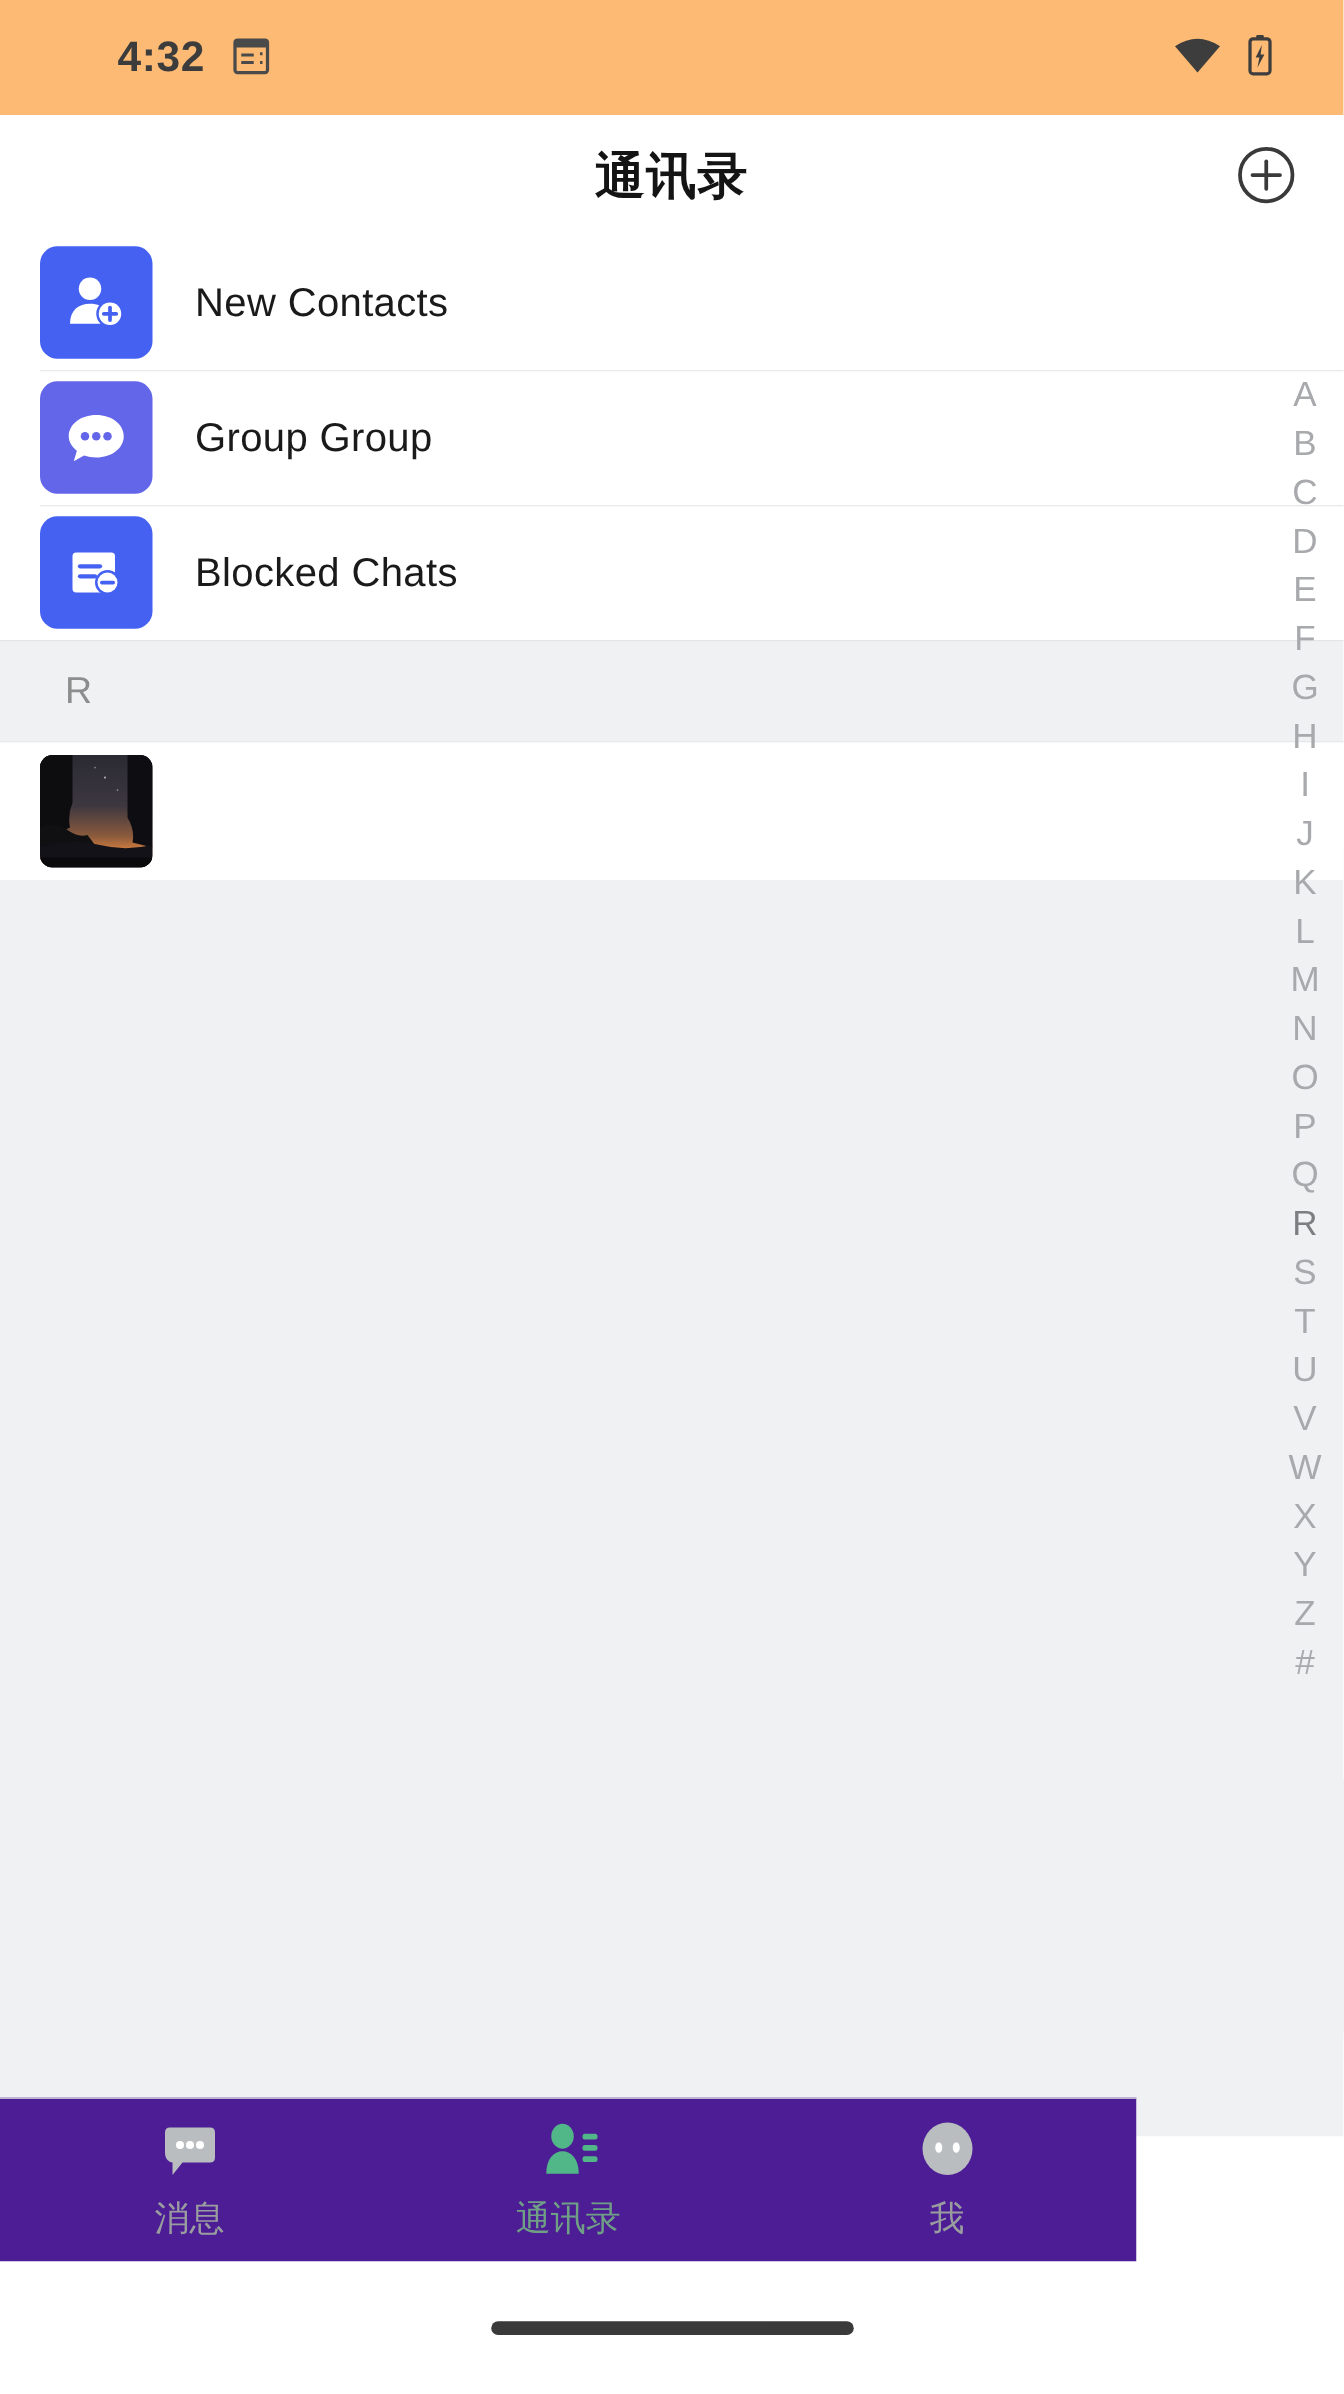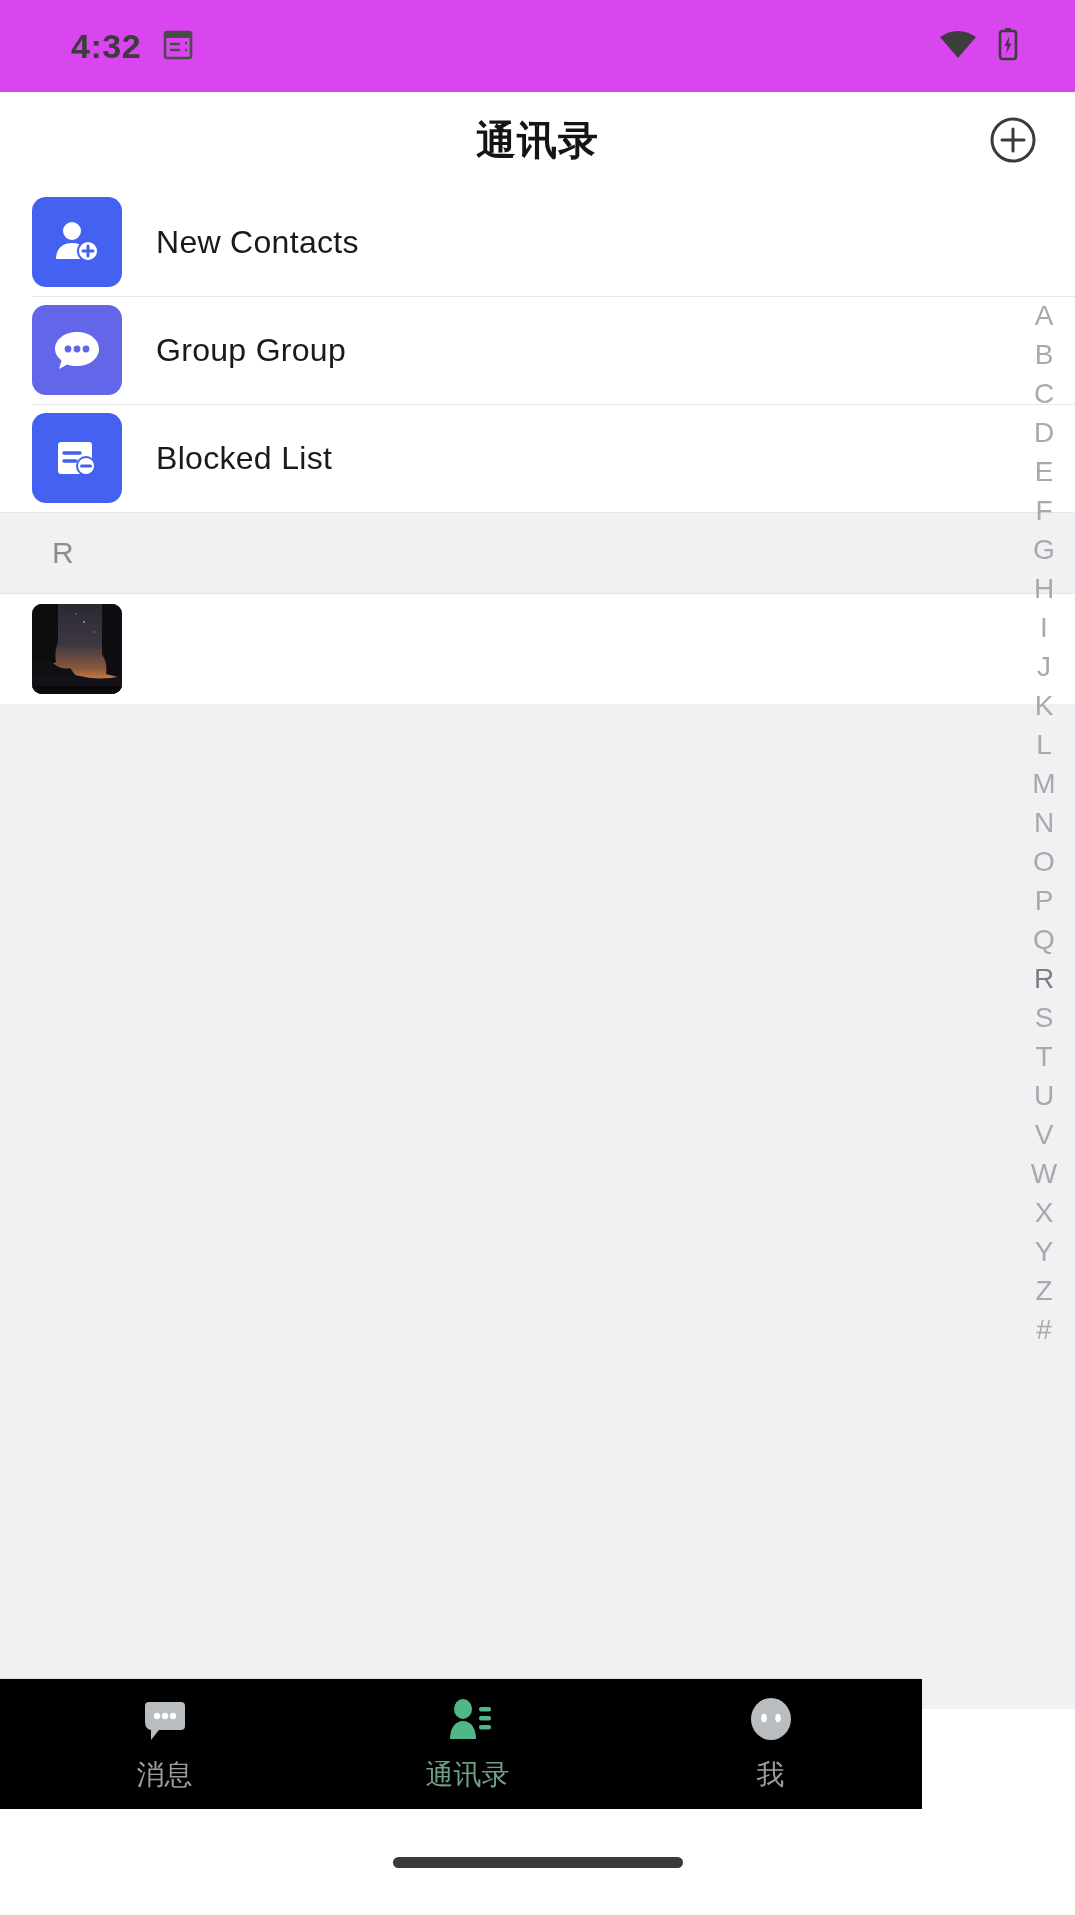--- a/index.html
+++ b/index.html
@@ -20,23 +20,23 @@
 
   
   .status-bar {
     position: absolute;
     top: 0; left: 0;
     width: 1075px;
     height: 92px;
     display: flex;
     align-items: center;
     justify-content: space-between;
-    padding: 0 55px 0 71px;
+    padding: 0 55px 0 94px;
     box-sizing: border-box;
-    background: #d946ef;
+    background: #fdba74;
     gap: 20px;
   }
   .status-left {
     display: flex;
     align-items: center;
     gap: 22px;
   }
   .status-time {
     font-size: 34px;
     font-weight: 600;
@@ -194,26 +194,25 @@
     color: #7d7e81;
   }
 
   
   .tab-bar {
     position: absolute;
     left: 0;
     bottom: 106px;
     width: 909px;
     height: 130px;
-    background: #000000;
+    background: #4c1d95;
     border-top: 1px solid #dfe3e5;
     display: flex;
     align-items: center;
     z-index: 10;
-    padding-left: 13px;
   }
   .tab {
     flex: 1 1 0;
     height: 130px;
     display: flex;
     flex-direction: column;
     align-items: center;
     justify-content: center;
     gap: 10px;
     cursor: pointer;
@@ -329,21 +328,21 @@
       <div class="feature-icon" style="background:#4461f2;">
         <svg width="54" height="54" viewBox="0 0 54 54">
           <rect x="8" y="11" width="34" height="32" rx="3" fill="#ffffff"></rect>
           <line x1="14" y1="22" x2="30" y2="22" stroke="#4461f2" stroke-width="3.4" stroke-linecap="round"></line>
           <line x1="14" y1="30" x2="26" y2="30" stroke="#4461f2" stroke-width="3.4" stroke-linecap="round"></line>
           <circle cx="36" cy="35" r="10" fill="#4461f2"></circle>
           <circle cx="36" cy="35" r="8" fill="#ffffff"></circle>
           <line x1="31.5" y1="35" x2="40.5" y2="35" stroke="#4461f2" stroke-width="3" stroke-linecap="round"></line>
         </svg>
       </div>
-      <div class="feature-label">Blocked List</div>
+      <div class="feature-label">Blocked Chats</div>
     </div>
 
     <div class="section-header">R</div>
 
     <div class="contact-row">
       <div class="contact-avatar">
         <svg width="90" height="90" viewBox="0 0 90 90" preserveAspectRatio="none">
           <defs>
             <linearGradient id="skyGrad" x1="0" y1="0" x2="0" y2="1">
               <stop offset="0%" stop-color="#2a2a33"></stop>

